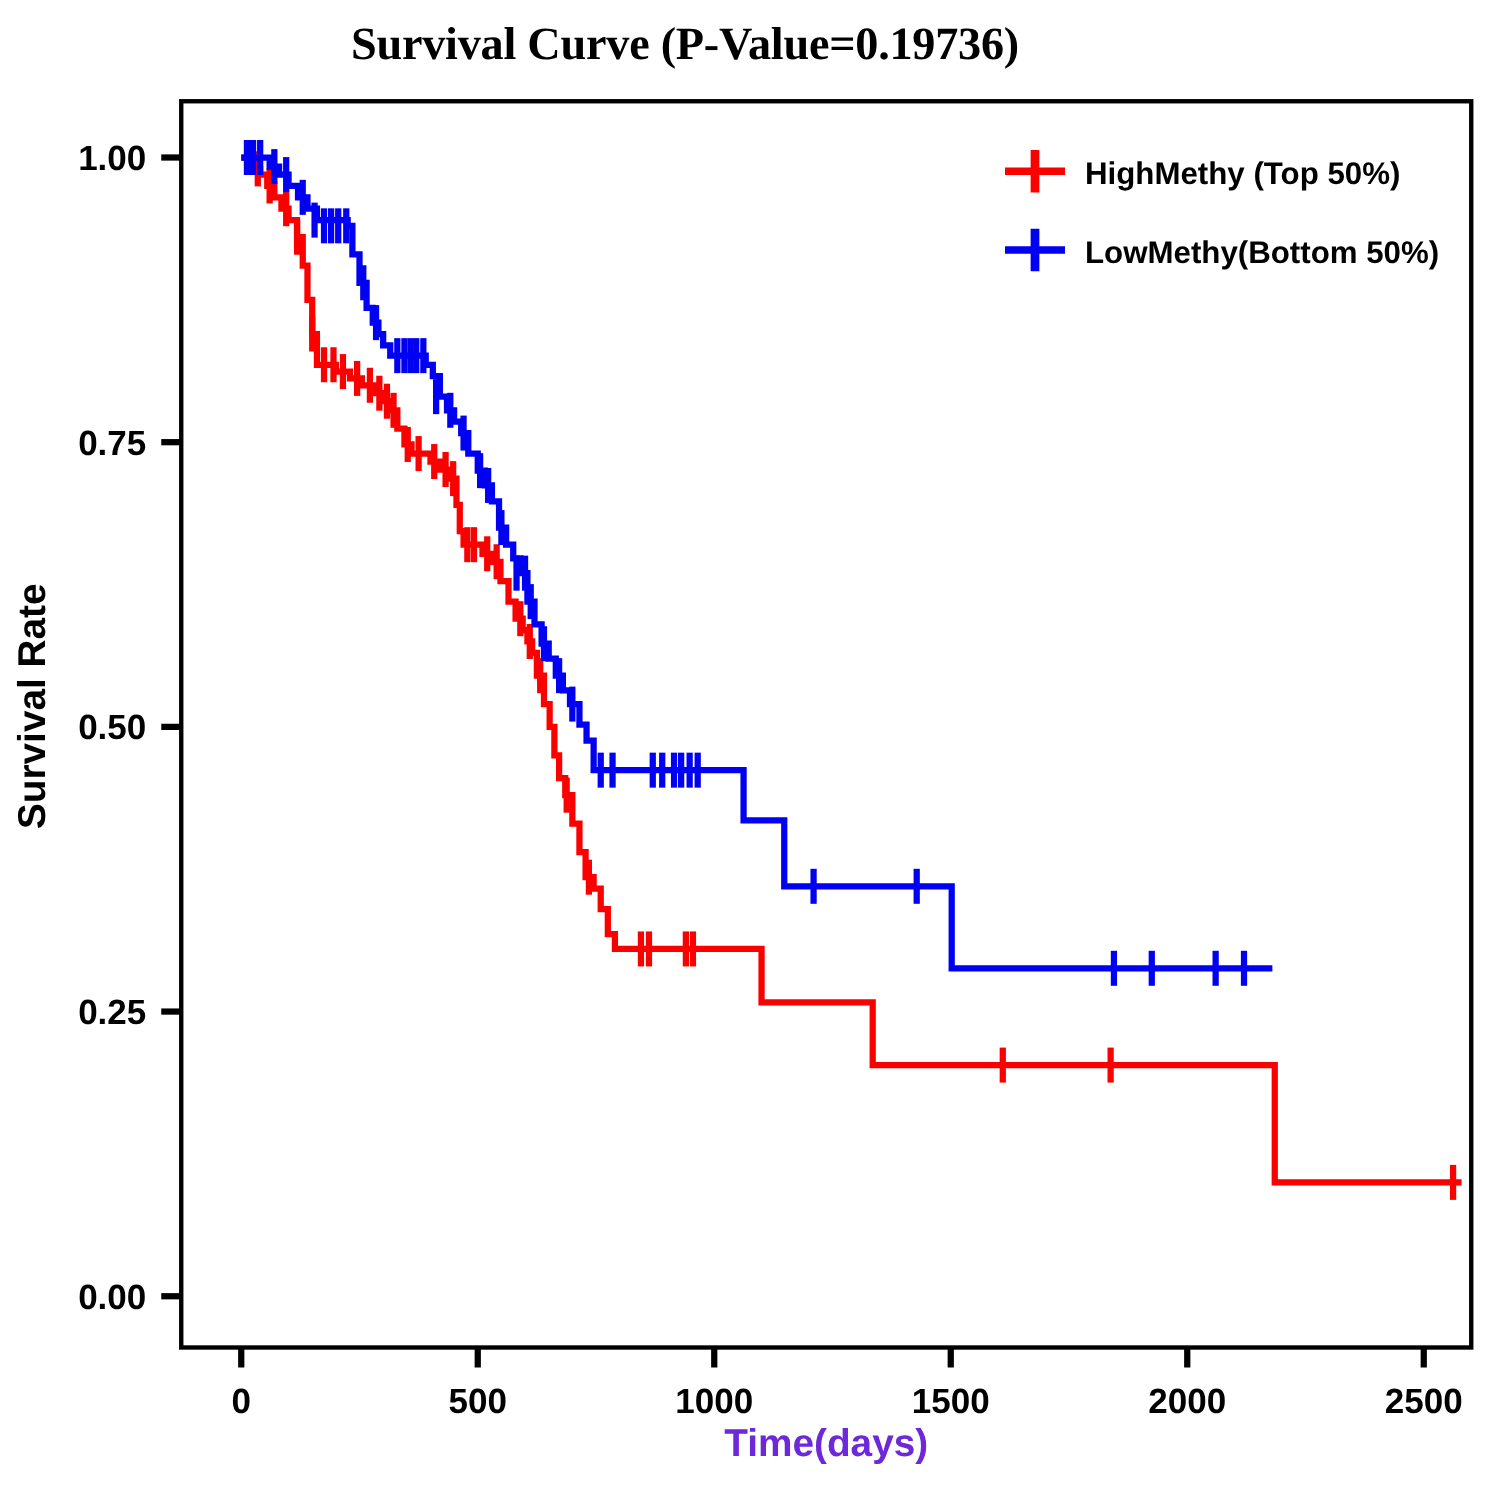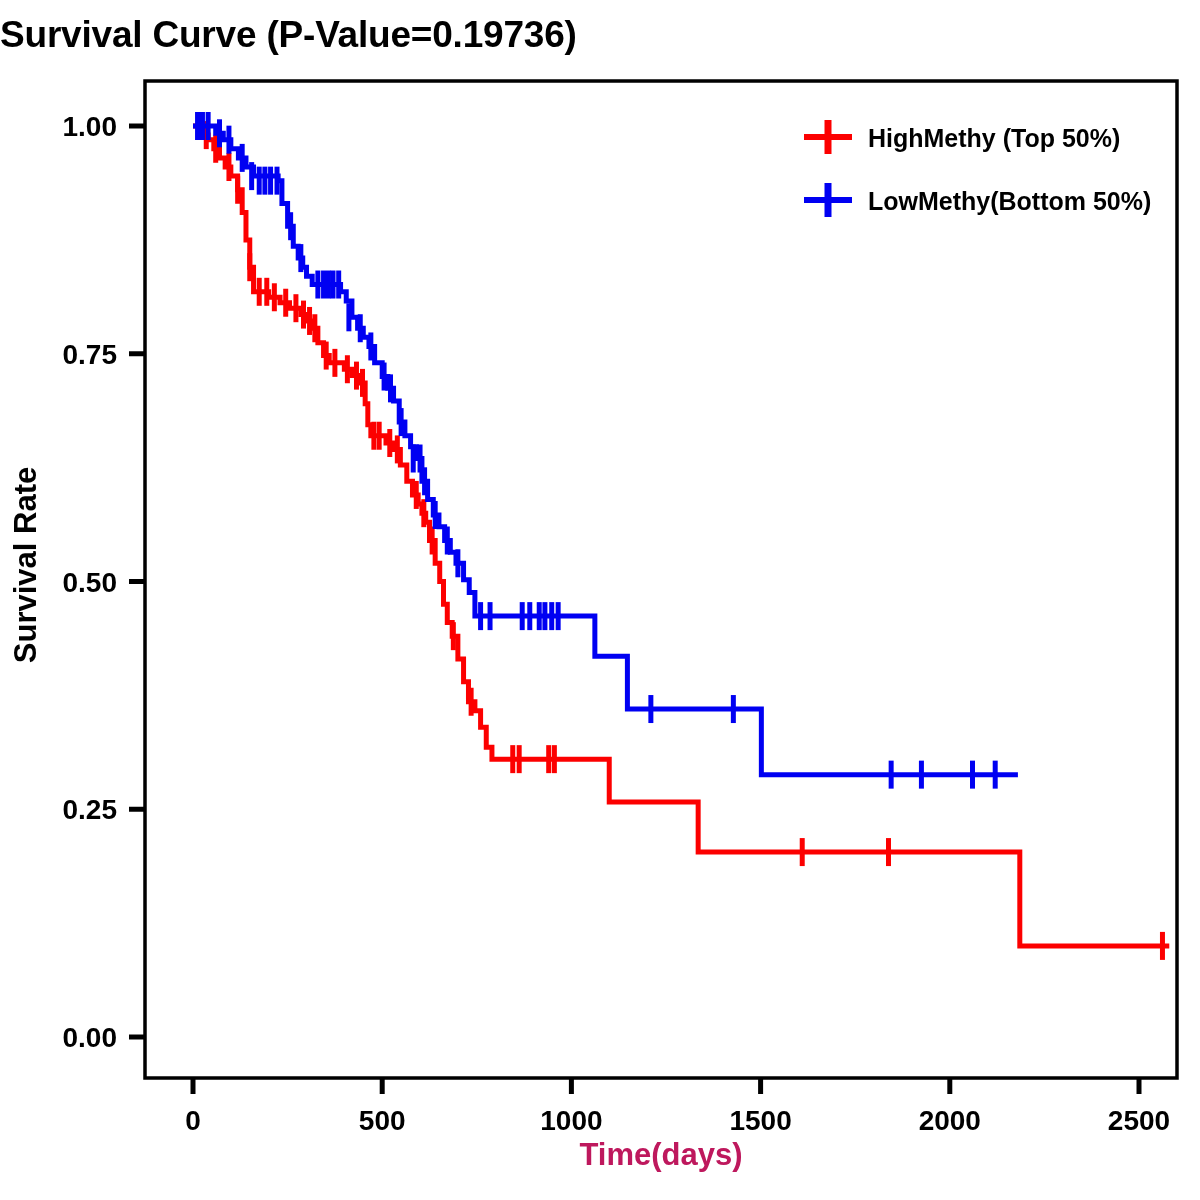--- a/index.html
+++ b/index.html
@@ -17,25 +17,26 @@
     position: relative;
     width: 1200px;
     height: 1200px;
     background: #ffffff;
   }
   #chart-title {
     position: absolute;
     left: 0;
     top: 14px;
     width: 1096px;
+    text-align: center;
     font-size: 37px;
     font-weight: bold;
     color: #000000;
     letter-spacing: -0.2px;
-    font-family: Liberation Sans, sans-serif;
+    font-family: Liberation Serif, serif;
   }
   #ylabel {
     position: absolute;
     left: -124px;
     top: 547px;
     width: 300px;
     text-align: center;
     transform: rotate(-90deg);
     transform-origin: 50% 50%;
     font-size: 31px;
@@ -43,21 +44,21 @@
     color: #000000;
   }
   #xlabel {
     position: absolute;
     left: 145px;
     top: 1137px;
     width: 1032px;
     text-align: center;
     font-size: 31px;
     font-weight: bold;
-    color: #be185d;
+    color: #6d28d9;
   }
   #plot-svg {
     position: absolute;
     left: 0;
     top: 0;
   }
   .tick-label {
     font-family: "Liberation Sans", sans-serif;
     font-size: 28px;
     font-weight: bold;

